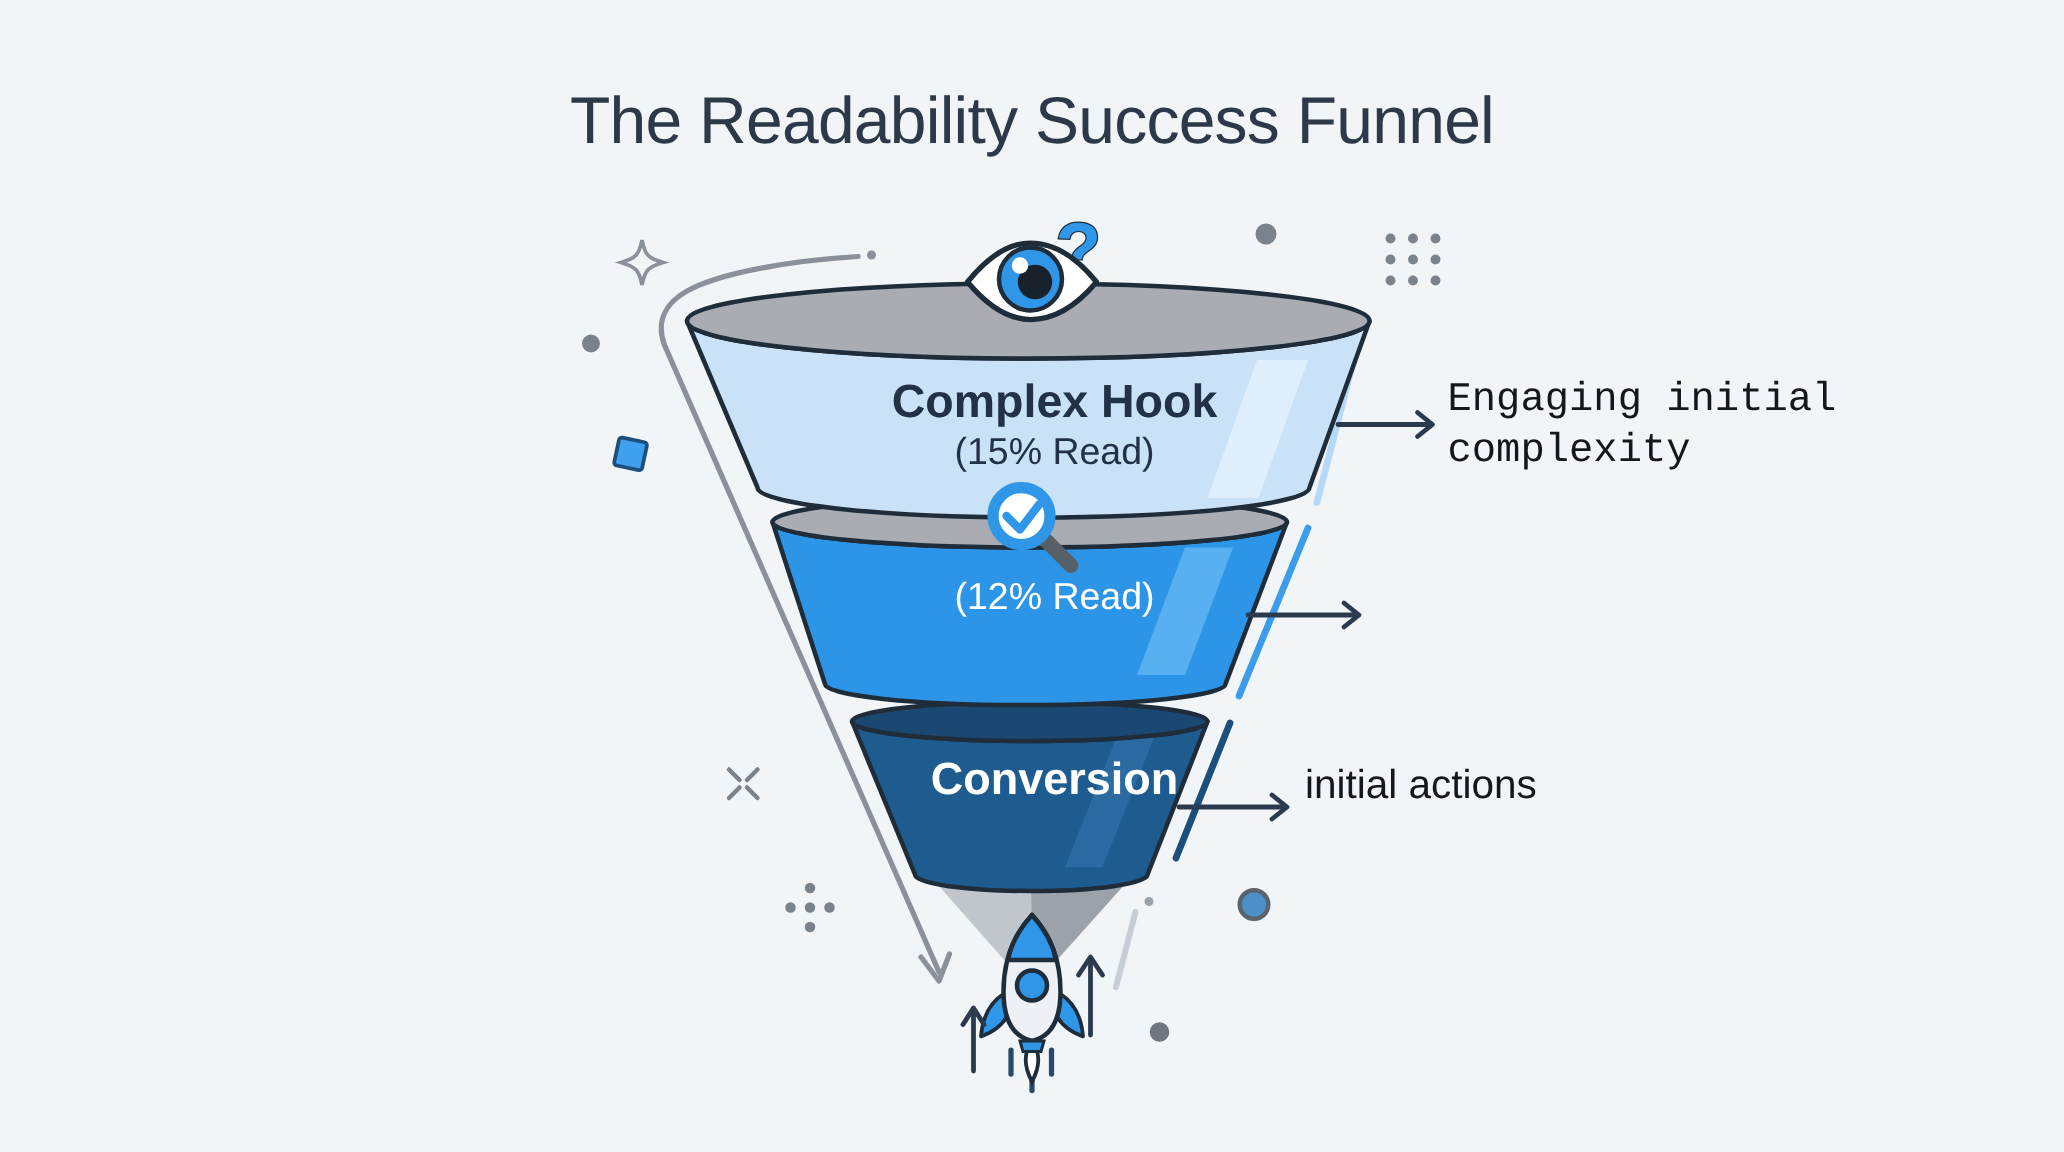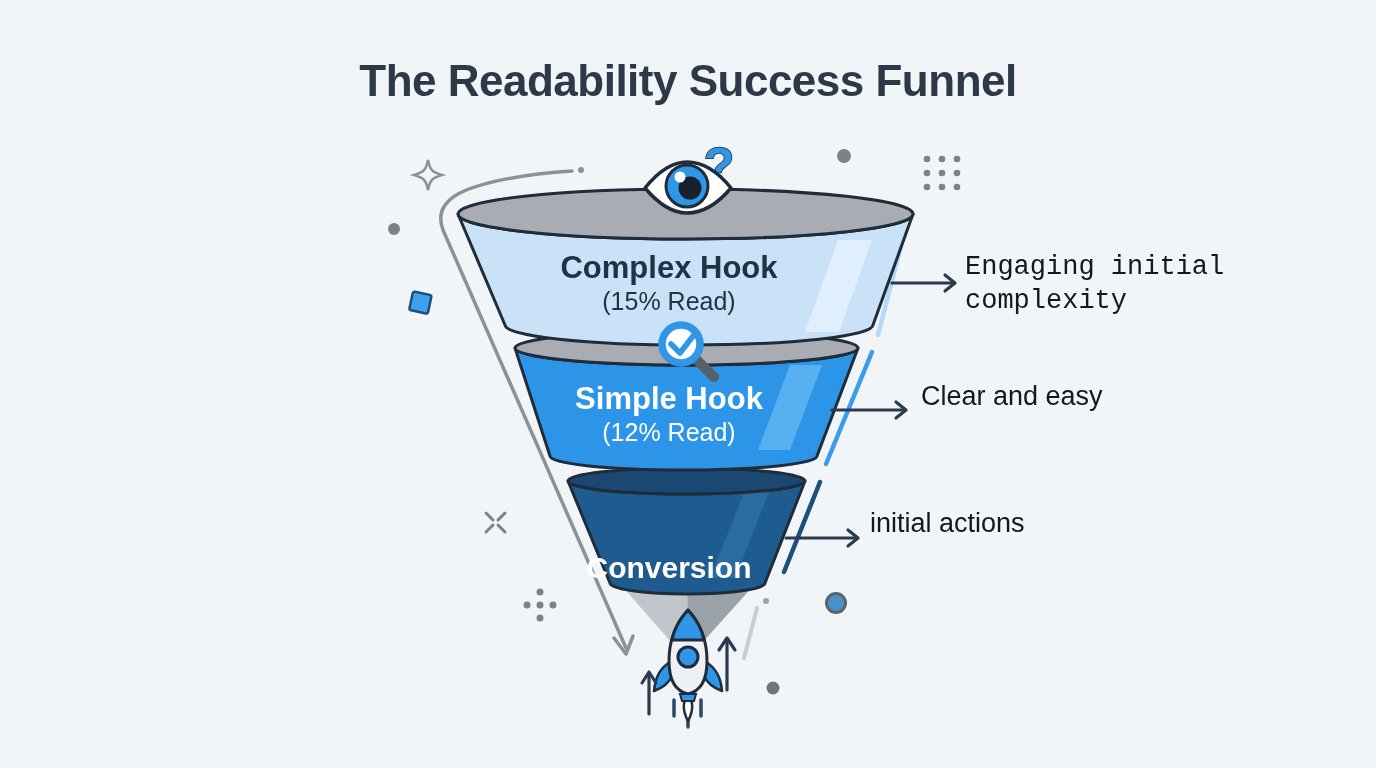--- a/index.html
+++ b/index.html
@@ -5,32 +5,32 @@
   html,body{margin:0;padding:0;}
   body{
     width:1376px;height:768px;overflow:hidden;
     background:#f2f5f8;
     font-family:"Liberation Sans","DejaVu Sans",sans-serif;
   }
   .stage{position:relative;width:1376px;height:768px;}
   svg.layer{position:absolute;left:0;top:0;}
   .title{
     position:absolute;left:0;top:56px;width:1376px;
-    text-align:center;font-size:44px;font-weight:700;color:#2d3948;
+    text-align:center;font-size:44px;font-weight:400;color:#2d3948;
     letter-spacing:-0.5px;
   }
   .tier-text{
-    position:absolute;left:669px;transform:translateX(-50%);
+    position:absolute;left:703px;transform:translateX(-50%);
     text-align:center;white-space:nowrap;
   }
   .tier-label{font-size:31px;font-weight:700;line-height:34px;}
   .tier-value{font-size:25px;font-weight:400;line-height:31px;margin-top:1px;}
   .t1{top:251px;color:#223246;}
   .t2{top:382px;color:#ffffff;}
-  .t3{top:503px;color:#ffffff;margin-top:48px;}
+  .t3{top:503px;color:#ffffff;}
   .t3 .tier-label{font-size:30px;}
   .t3 .tier-value{font-size:24px;}
   .ann{
     position:absolute;color:#14171c;font-size:27px;line-height:34px;
     white-space:nowrap;
   }
   .ann1{left:965px;top:250px;font-family:Liberation Mono, monospace;}
   .ann2{left:921px;top:379px;}
   .ann3{left:870px;top:506px;}
 </style>
@@ -168,34 +168,32 @@
   </svg>
 
   <div class="title">The Readability Success Funnel</div>
 
   <div class="tier-text t1">
     <div class="tier-label">Complex Hook</div>
     <div class="tier-value">(15% Read)</div>
   </div>
 
   <div class="tier-text t2">
-    <div class="tier-label">Simple Hook</div>
     <div class="tier-value">(12% Read)</div>
   </div>
 
   <div class="tier-text t3">
     <div class="tier-label">Conversion</div>
   </div>
 
   <div class="ann ann1">
     <div>Engaging initial</div>
     <div>complexity</div>
   </div>
 
   <div class="ann ann2">
-    <div>Clear and easy</div>
   </div>
 
   <div class="ann ann3">
     <div>initial actions</div>
   </div>
 
 </div>
 
 </body></html>

